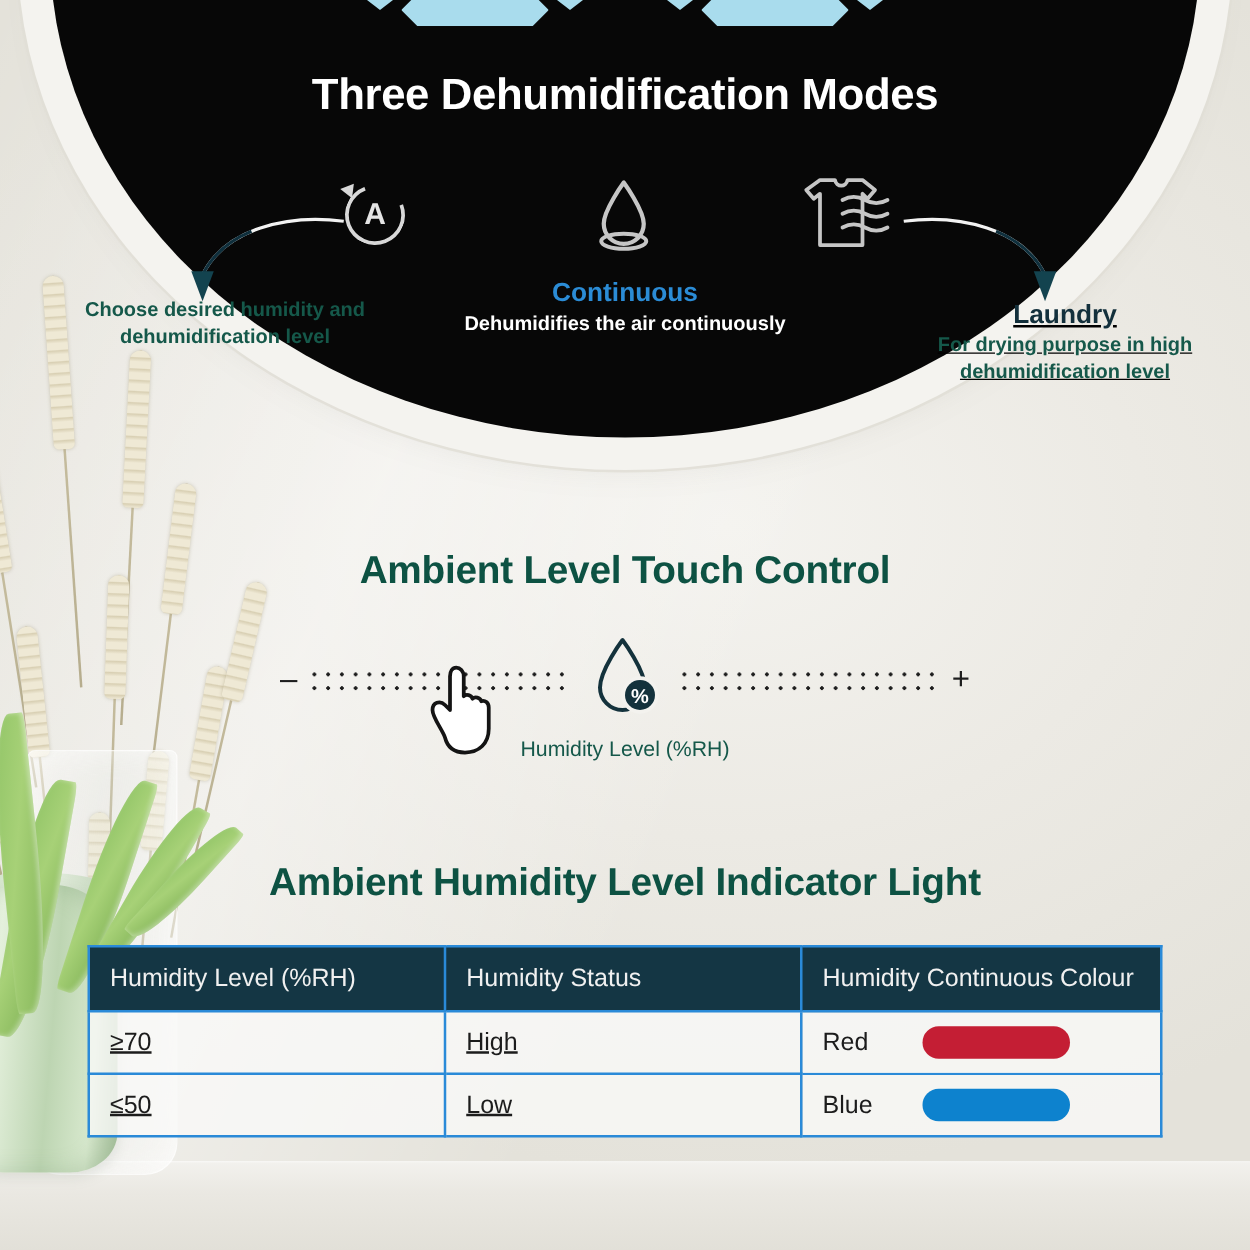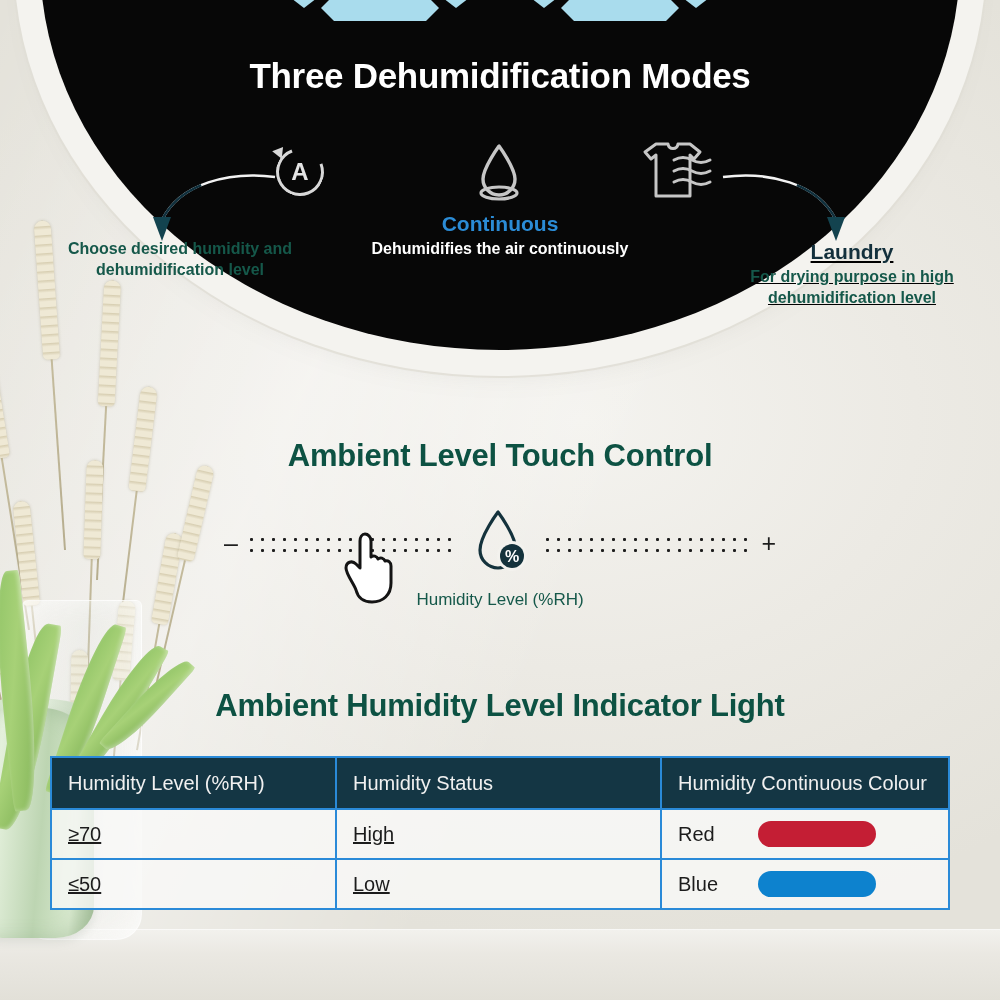--- a/index.html
+++ b/index.html
@@ -136,21 +136,21 @@
 
   
   .mode-label { position:absolute; text-align:center; }
   .mode-name { font-size:21px; font-weight:bold; line-height:1.15; }
   .mode-desc { font-size:16px; line-height:1.32; margin-top:2px; }
   #auto-block   { left:30px;  top:236px; width:300px; }
   #cont-block   { left:360px; top:212px; width:280px; }
   #laundry-block{ left:692px; top:240px; width:320px;text-decoration:underline; }
   #auto-block .mode-name    { color:#13303c; }
   #auto-block .mode-desc    { color:#15584a; font-weight:bold; }
-  #cont-block .mode-name    { color:#2b8cd6; }
+  #cont-block .mode-name    { color:#2b8cd6;margin-top:11px; }
   #cont-block .mode-desc    { color:#ffffff; font-weight:bold; }
   #laundry-block .mode-name { color:#13303c; }
   #laundry-block .mode-desc { color:#15584a; font-weight:bold; }
 
   
   .arrow-svg { position:absolute; pointer-events:none; }
 
   
   #touch-section { position:absolute; left:0; top:438px; width:1000px; }
   #touch-title {
@@ -195,21 +195,21 @@
     border:2px solid #2a8ad8; padding:0 16px; height:50px; text-align:left;
     font-size:20px; font-weight:400;
   }
   #indicator-table thead th {
     background:#143644; color:#f0f0f0; height:52px; font-weight:400;
   }
   #indicator-table tbody td {
     background:rgba(249,249,247,.80); color:#1c1c1c;text-decoration:underline;
   }
   .col-level  { width:285px; }
-  .col-status { width:325px; }
+  .col-status { width:285px; }
   .col-colour { width:288px; }
   .colour-cell { position:relative; }
   .colour-name { display:inline-block; width:80px; vertical-align:middle; }
   .swatch {
     display:inline-block; vertical-align:middle;
     width:118px; height:26px; border-radius:13px;
   }
 </style>
 </head>
 <body>

